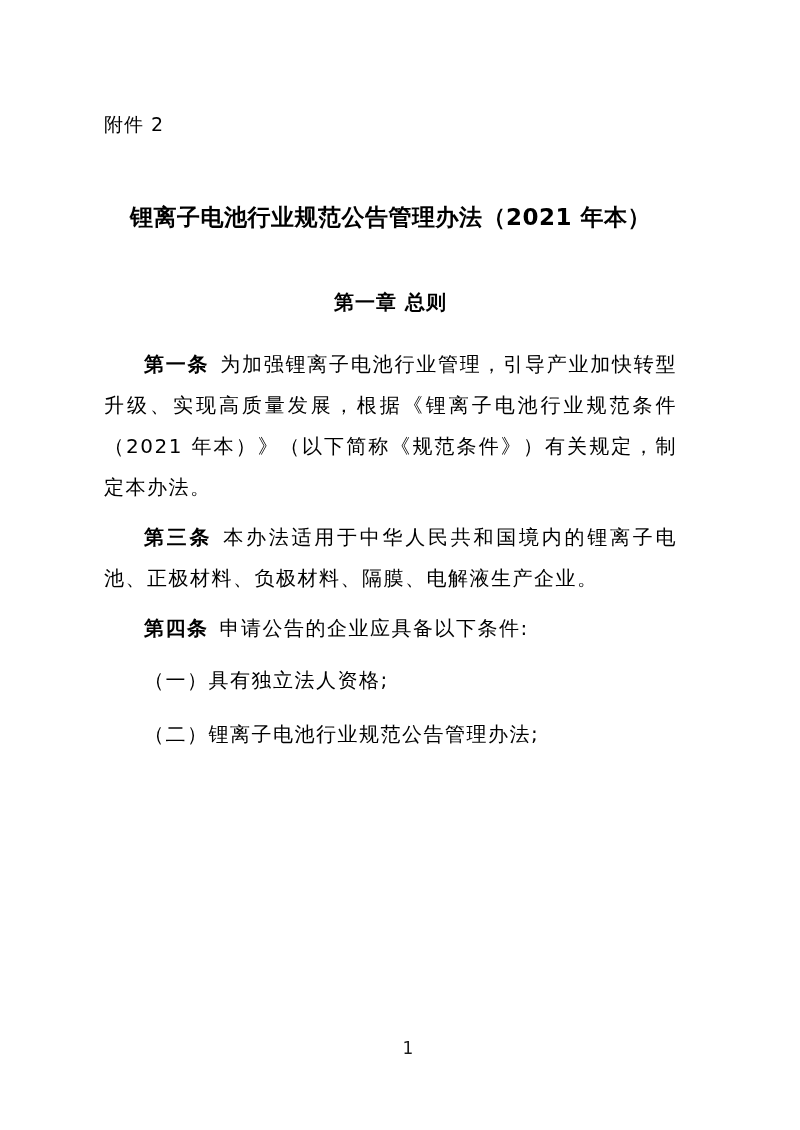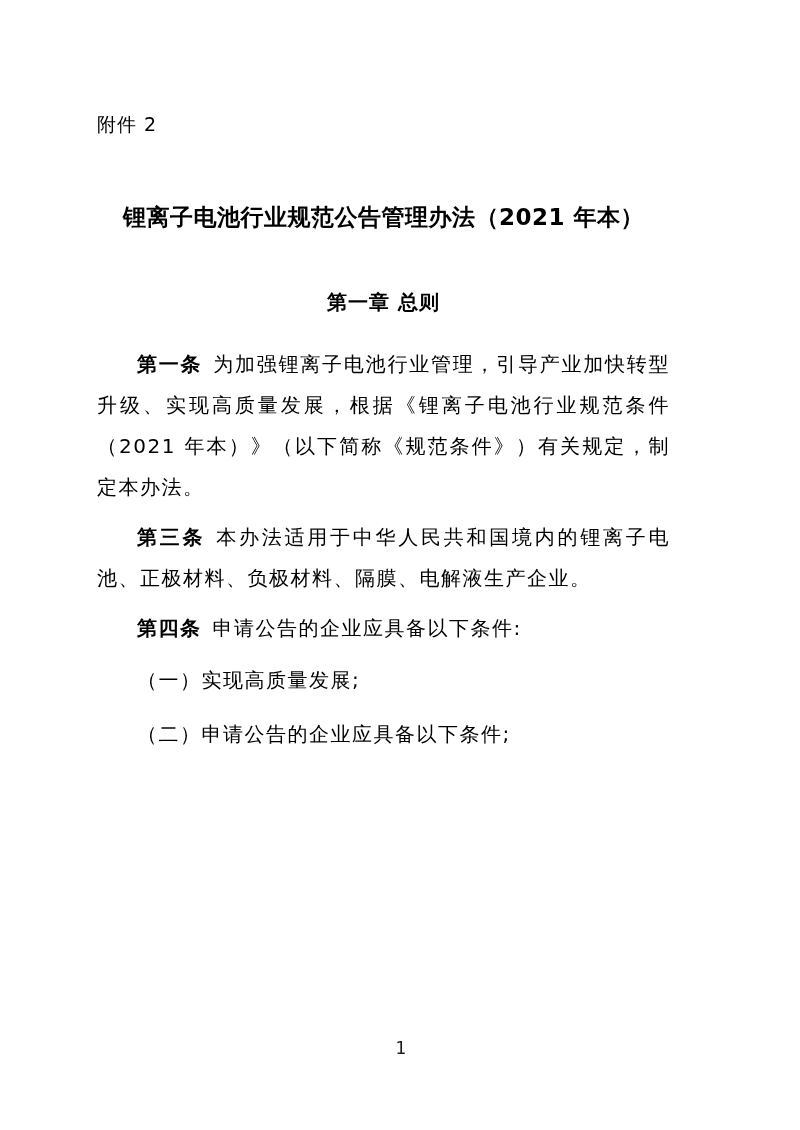--- a/index.html
+++ b/index.html
@@ -6,21 +6,21 @@
   html, body { background: #ffffff; }
   body {
     width: 800px; height: 1130px;
     position: relative;
     font-family: "DejaVu Sans", "Liberation Sans", sans-serif;
     color: #000000;
     overflow: hidden;
   }
   .page {
     position: absolute;
-    top: 0; left: 1px;
+    top: 0; left: 8px;
     width: 765px; height: 1130px;
     padding: 112px 96px 0 96px;
     background: #ffffff;
   }
   .attachment {
     font-size: 19px;
     font-weight: normal;
     letter-spacing: 1px;
   }
   .doc-title {
@@ -76,19 +76,19 @@
 
   <p class="para"><b class="para-label">第一条</b><span class="para-text">为加强锂离子电池行业管理，引导产业加快转型升级、实现高质量发展，根据《锂离子电池行业规范条件（2021 年本）》（以下简称《规范条件》）有关规定，制定本办法。</span></p>
 
 
 
   <p class="para"><b class="para-label">第三条</b><span class="para-text">本办法适用于中华人民共和国境内的锂离子电池、正极材料、负极材料、隔膜、电解液生产企业。</span></p>
 
 
   <p class="para"><b class="para-label">第四条</b><span class="para-text">申请公告的企业应具备以下条件:</span></p>
 
-  <p class="para item"><b class="para-label"></b><span class="para-text">（一）实现高质量发展;</span></p>
+  <p class="para item"><b class="para-label"></b><span class="para-text">（一）具有独立法人资格;</span></p>
 
-  <p class="para item"><b class="para-label"></b><span class="para-text">（二）申请公告的企业应具备以下条件;</span></p>
+  <p class="para item"><b class="para-label"></b><span class="para-text">（二）锂离子电池行业规范公告管理办法;</span></p>
 
   <div class="page-number">1</div>
 
 </div>
 
 </body></html>

